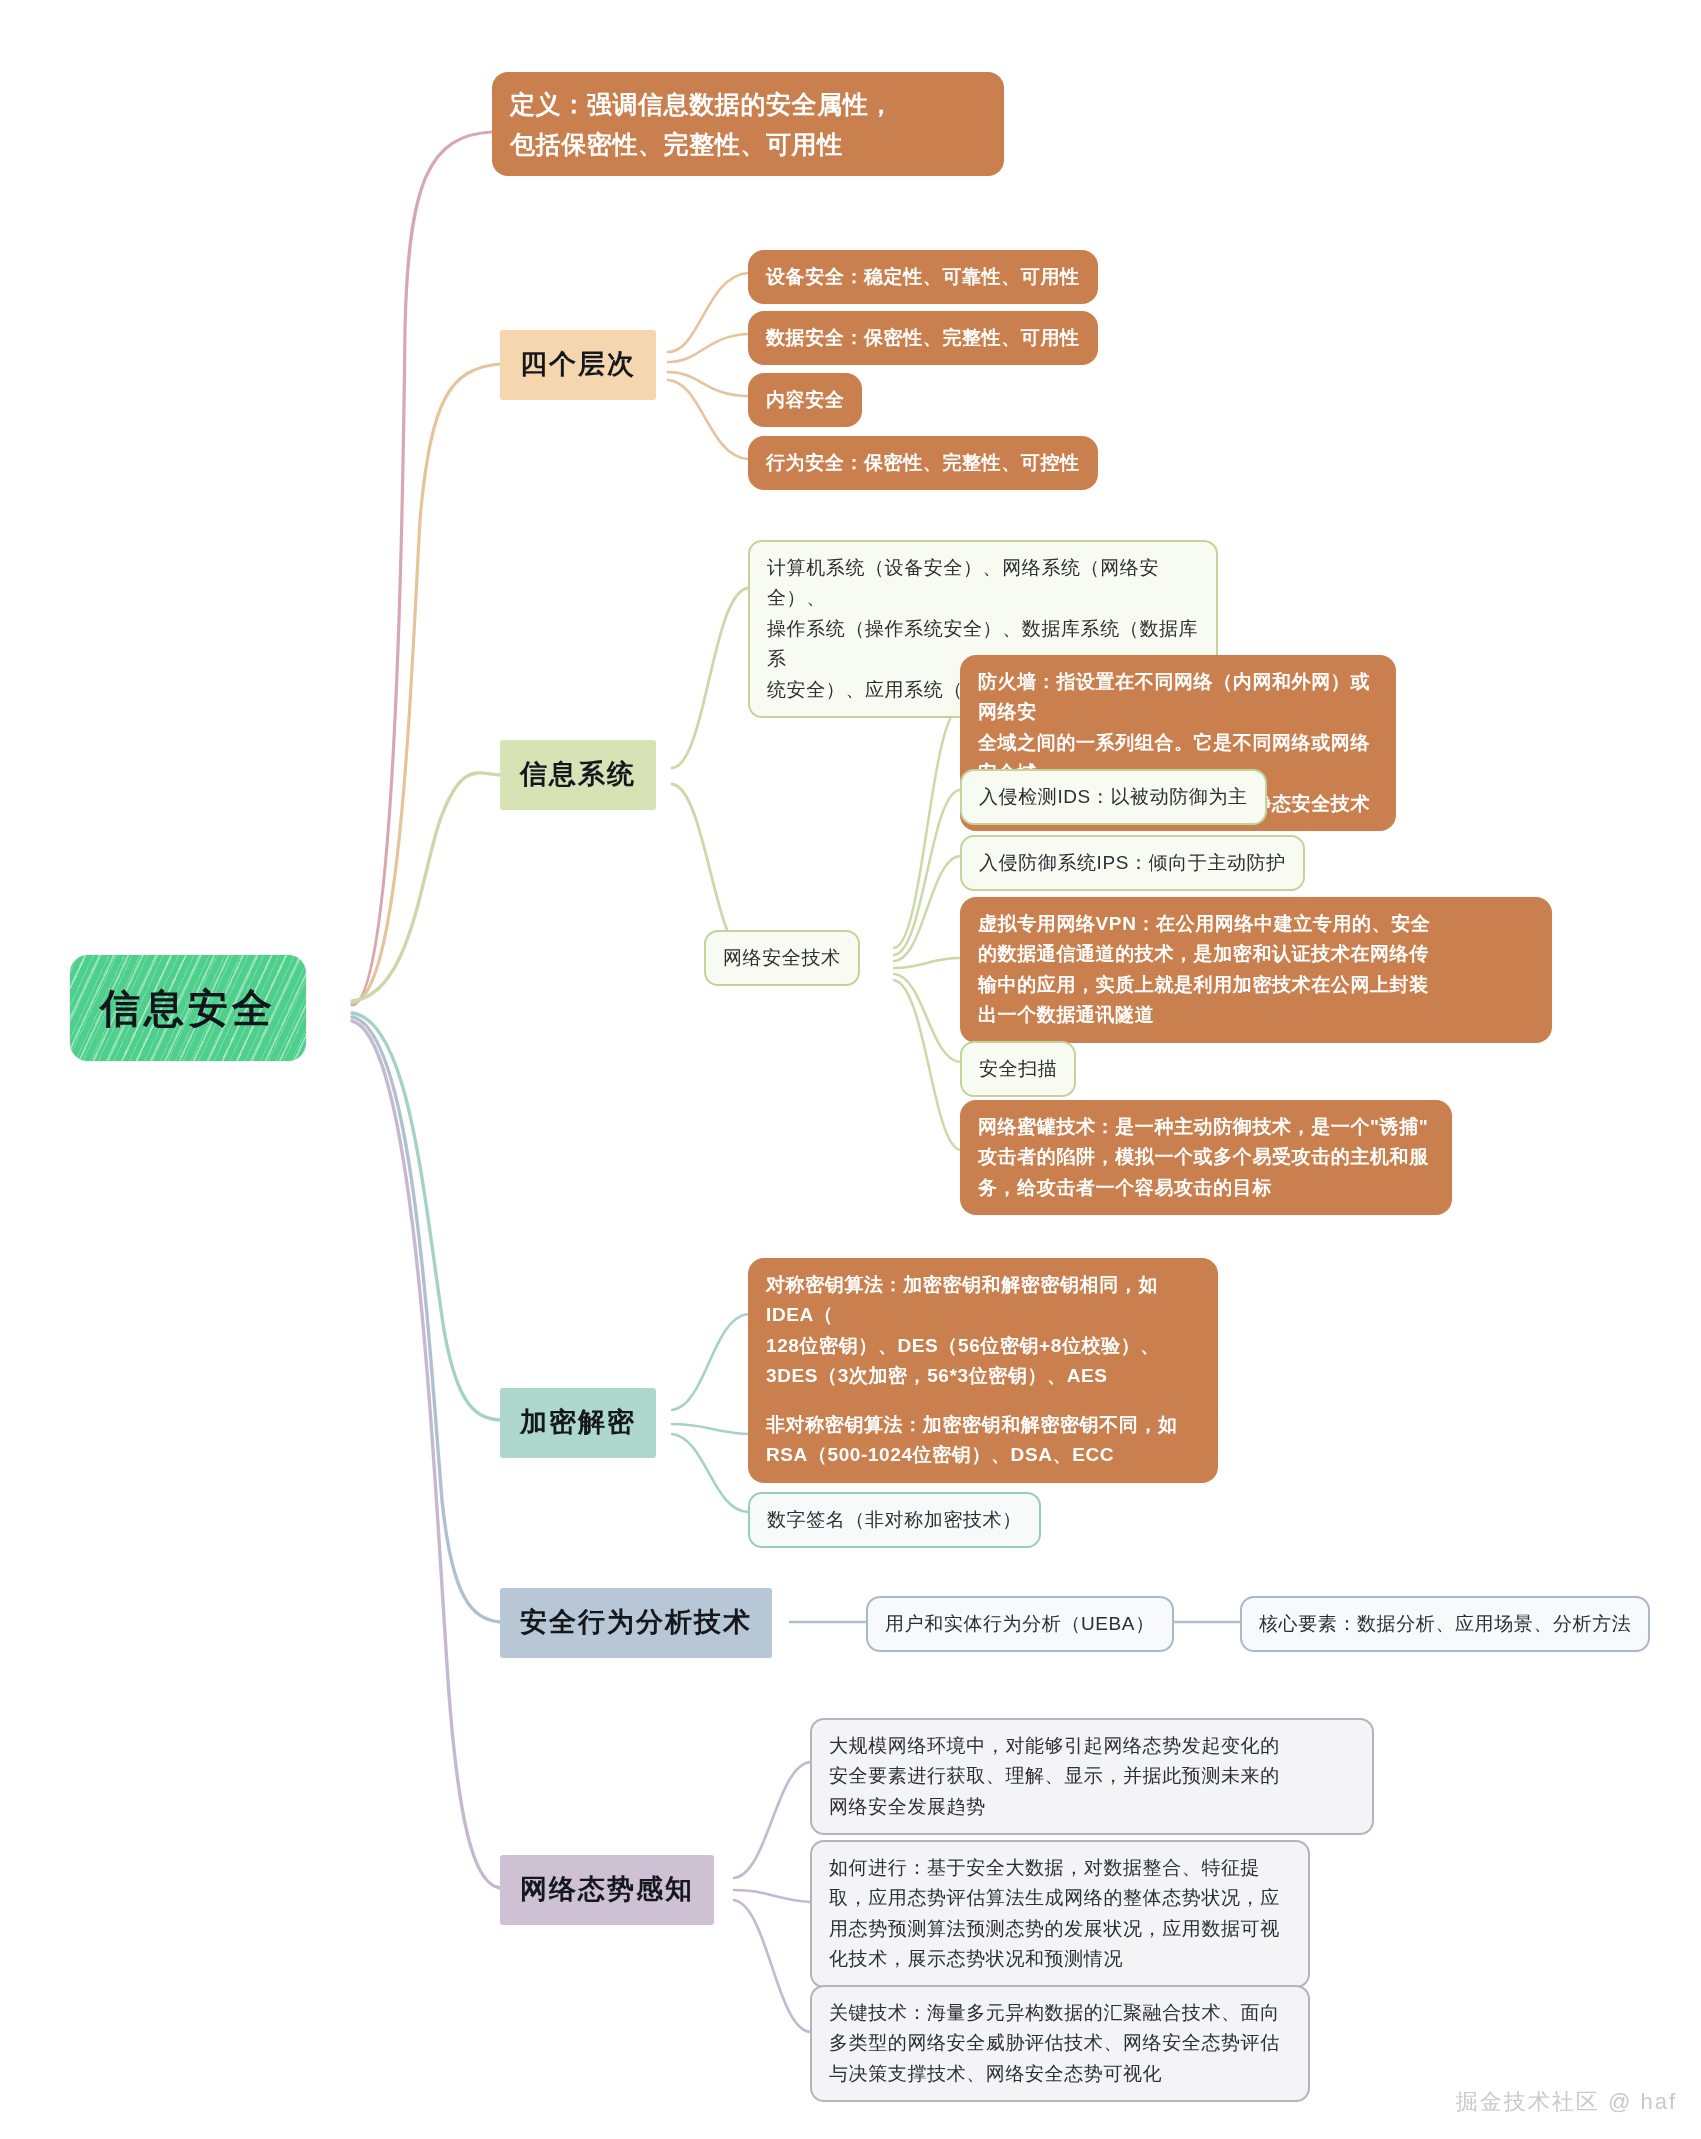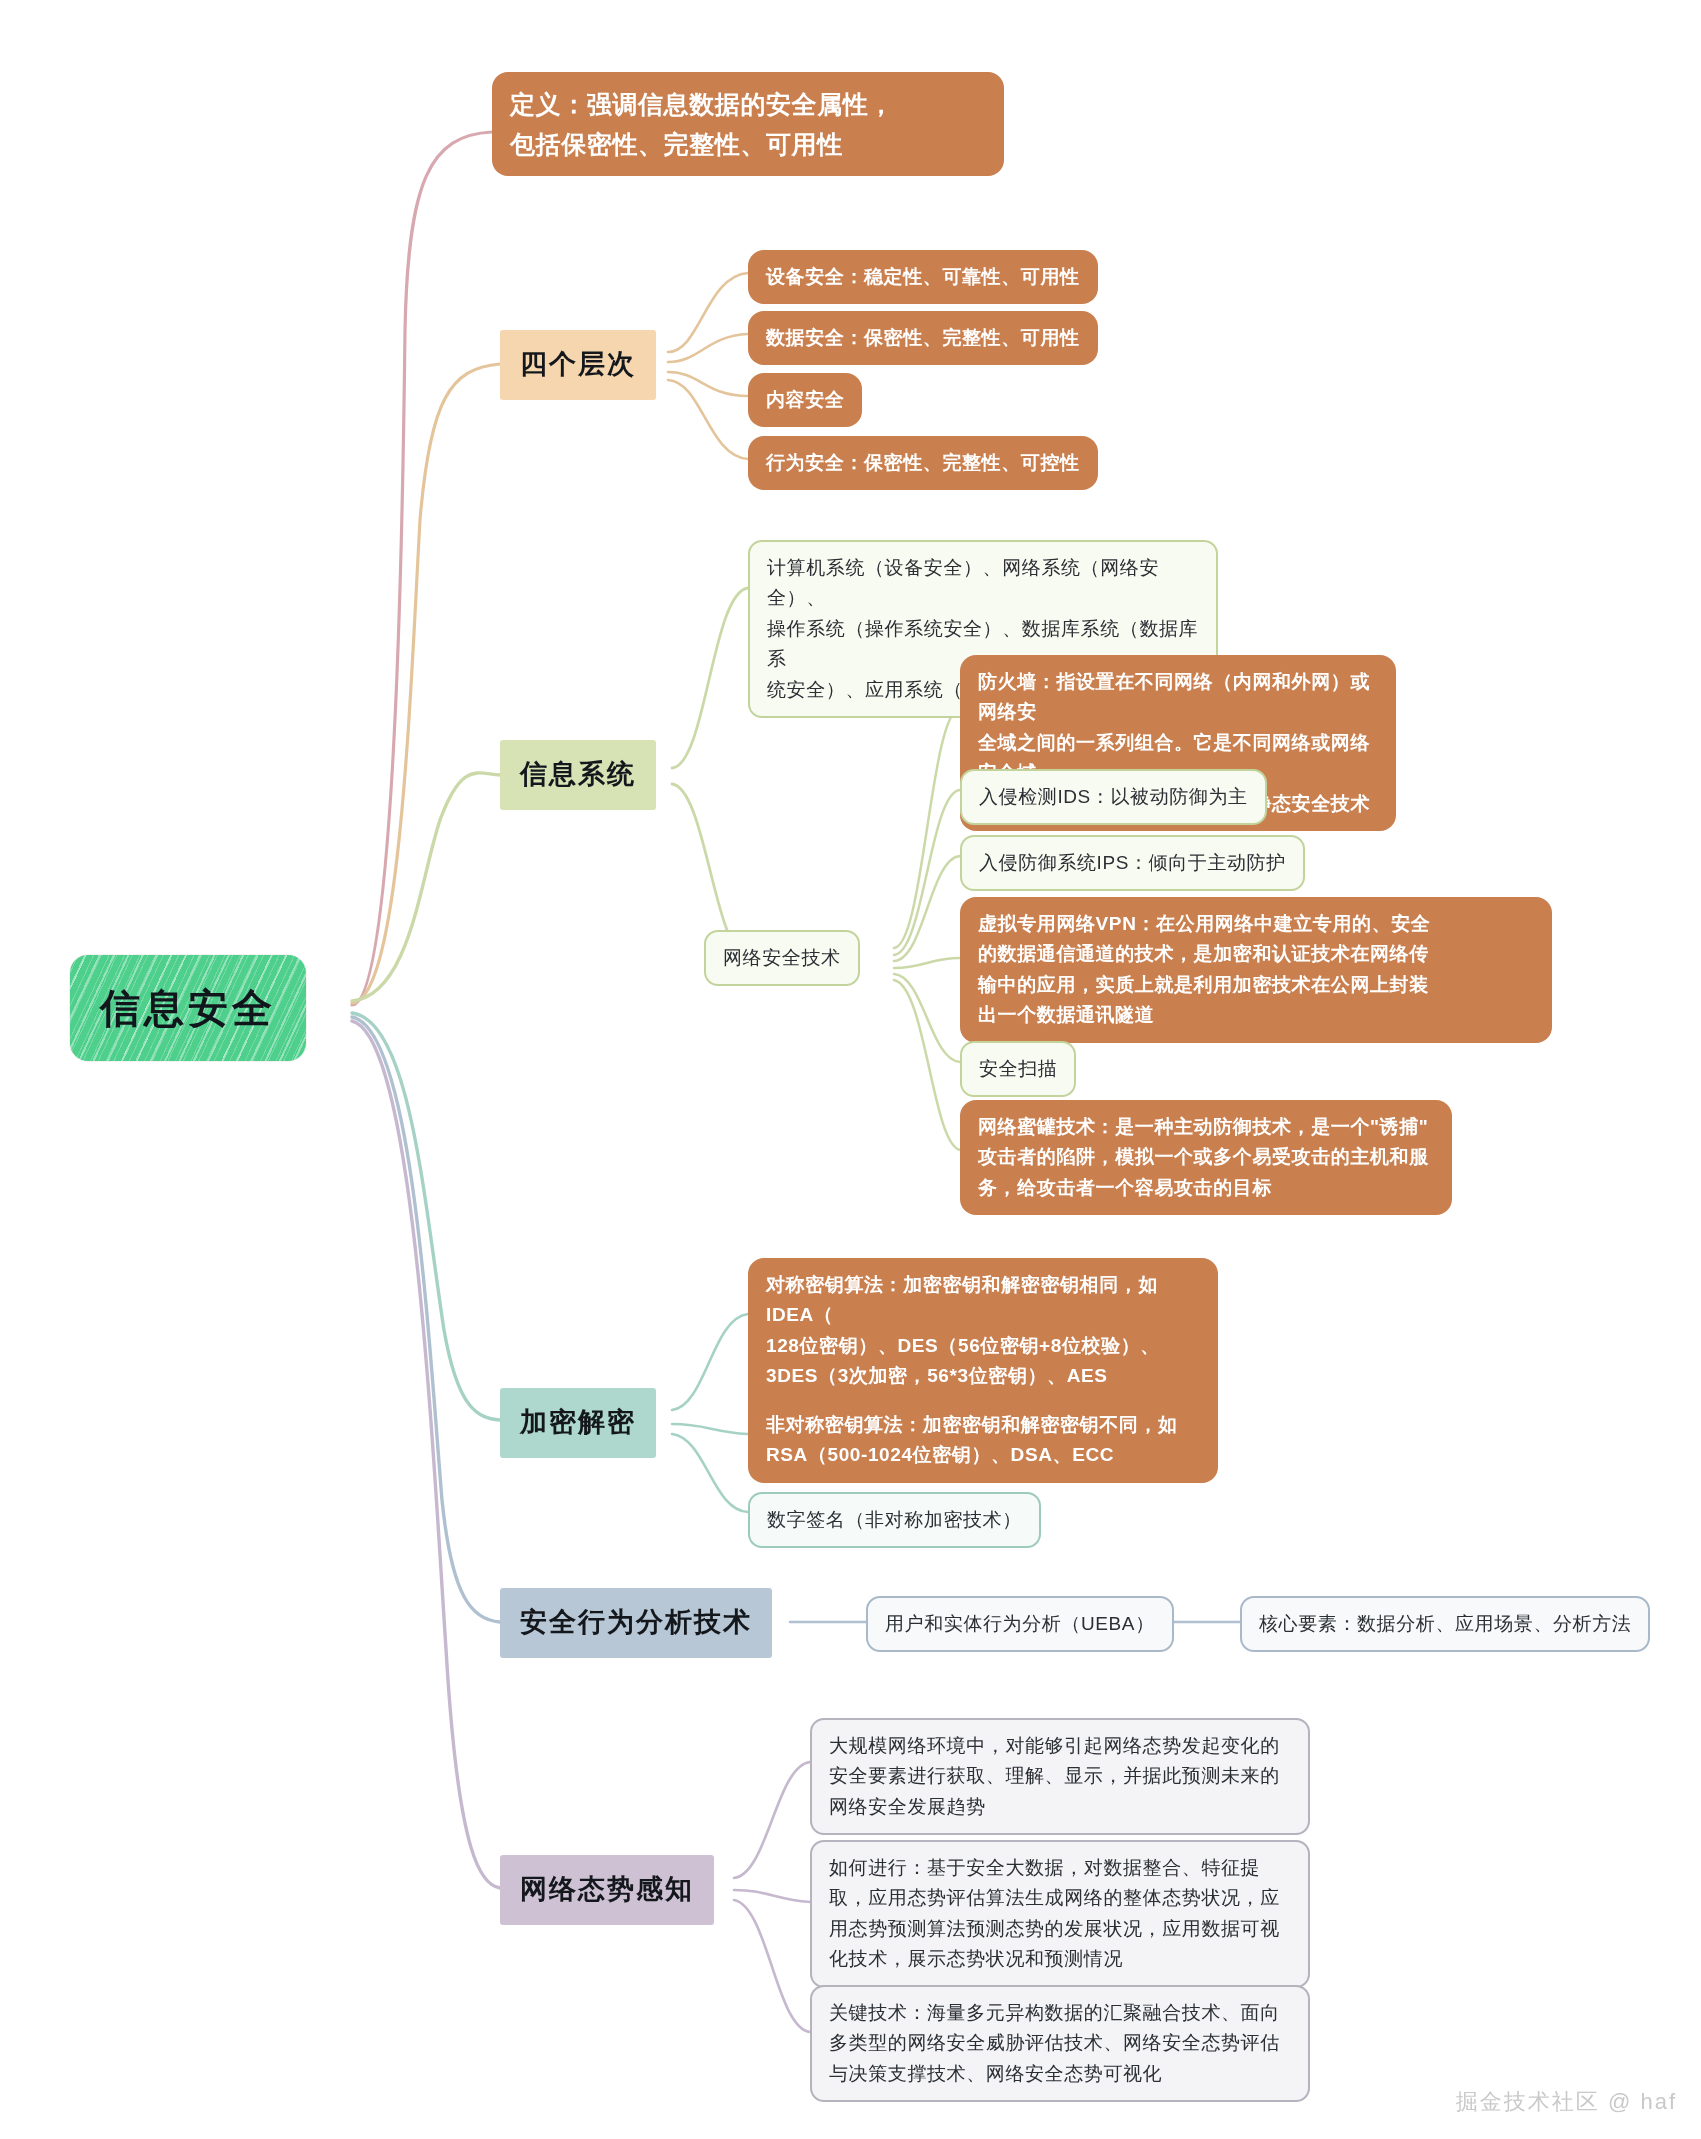--- a/index.html
+++ b/index.html
@@ -193,21 +193,21 @@
     <span>用户和实体行为分析（UEBA）</span>
   </div>
   <div class="node leaf leaf-outline blue" style="left:1240px; top:1596px;">
     <span>核心要素：数据分析、应用场景、分析方法</span>
   </div>
 
   <div class="node branch b-purple" style="left:500px; top:1855px;">
     <span>网络态势感知</span>
   </div>
 
-  <div class="node leaf leaf-outline grey" style="left:810px; top:1718px; width:500px;">
+  <div class="node leaf leaf-outline grey" style="left:810px; top:1718px; width:564px;">
     <span>大规模网络环境中，对能够引起网络态势发起变化的
 安全要素进行获取、理解、显示，并据此预测未来的
 网络安全发展趋势</span>
   </div>
   <div class="node leaf leaf-outline grey" style="left:810px; top:1840px; width:500px;">
     <span>如何进行：基于安全大数据，对数据整合、特征提
 取，应用态势评估算法生成网络的整体态势状况，应
 用态势预测算法预测态势的发展状况，应用数据可视
 化技术，展示态势状况和预测情况</span>
   </div>

